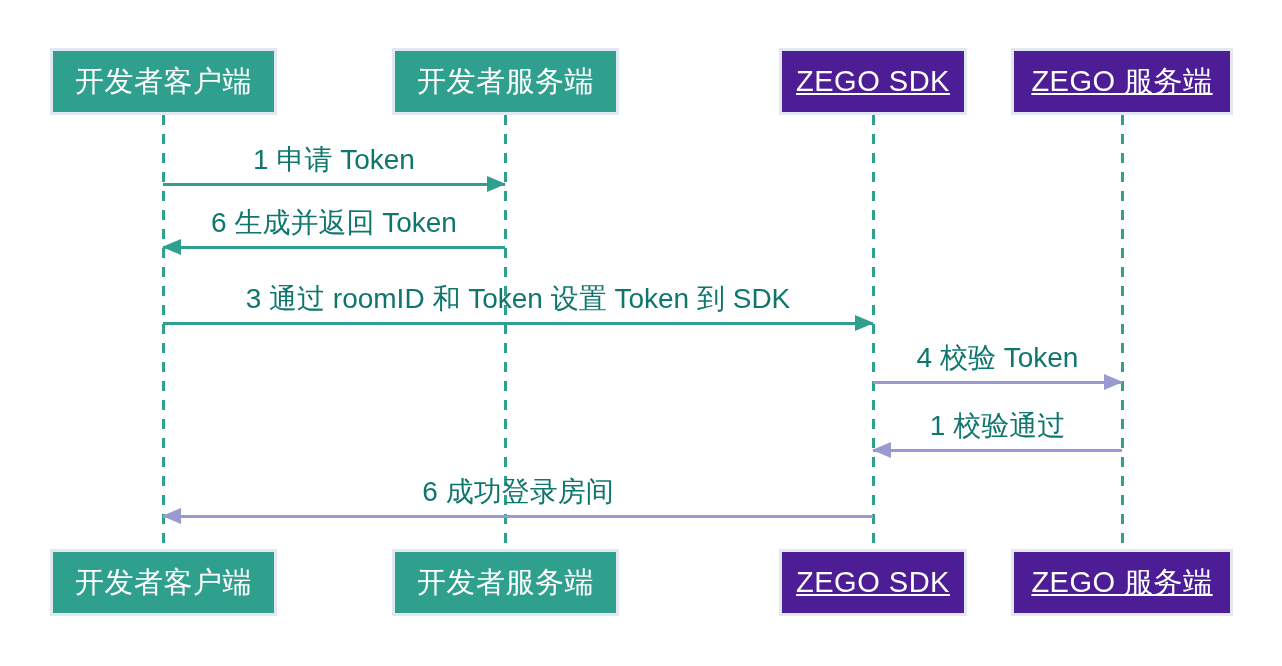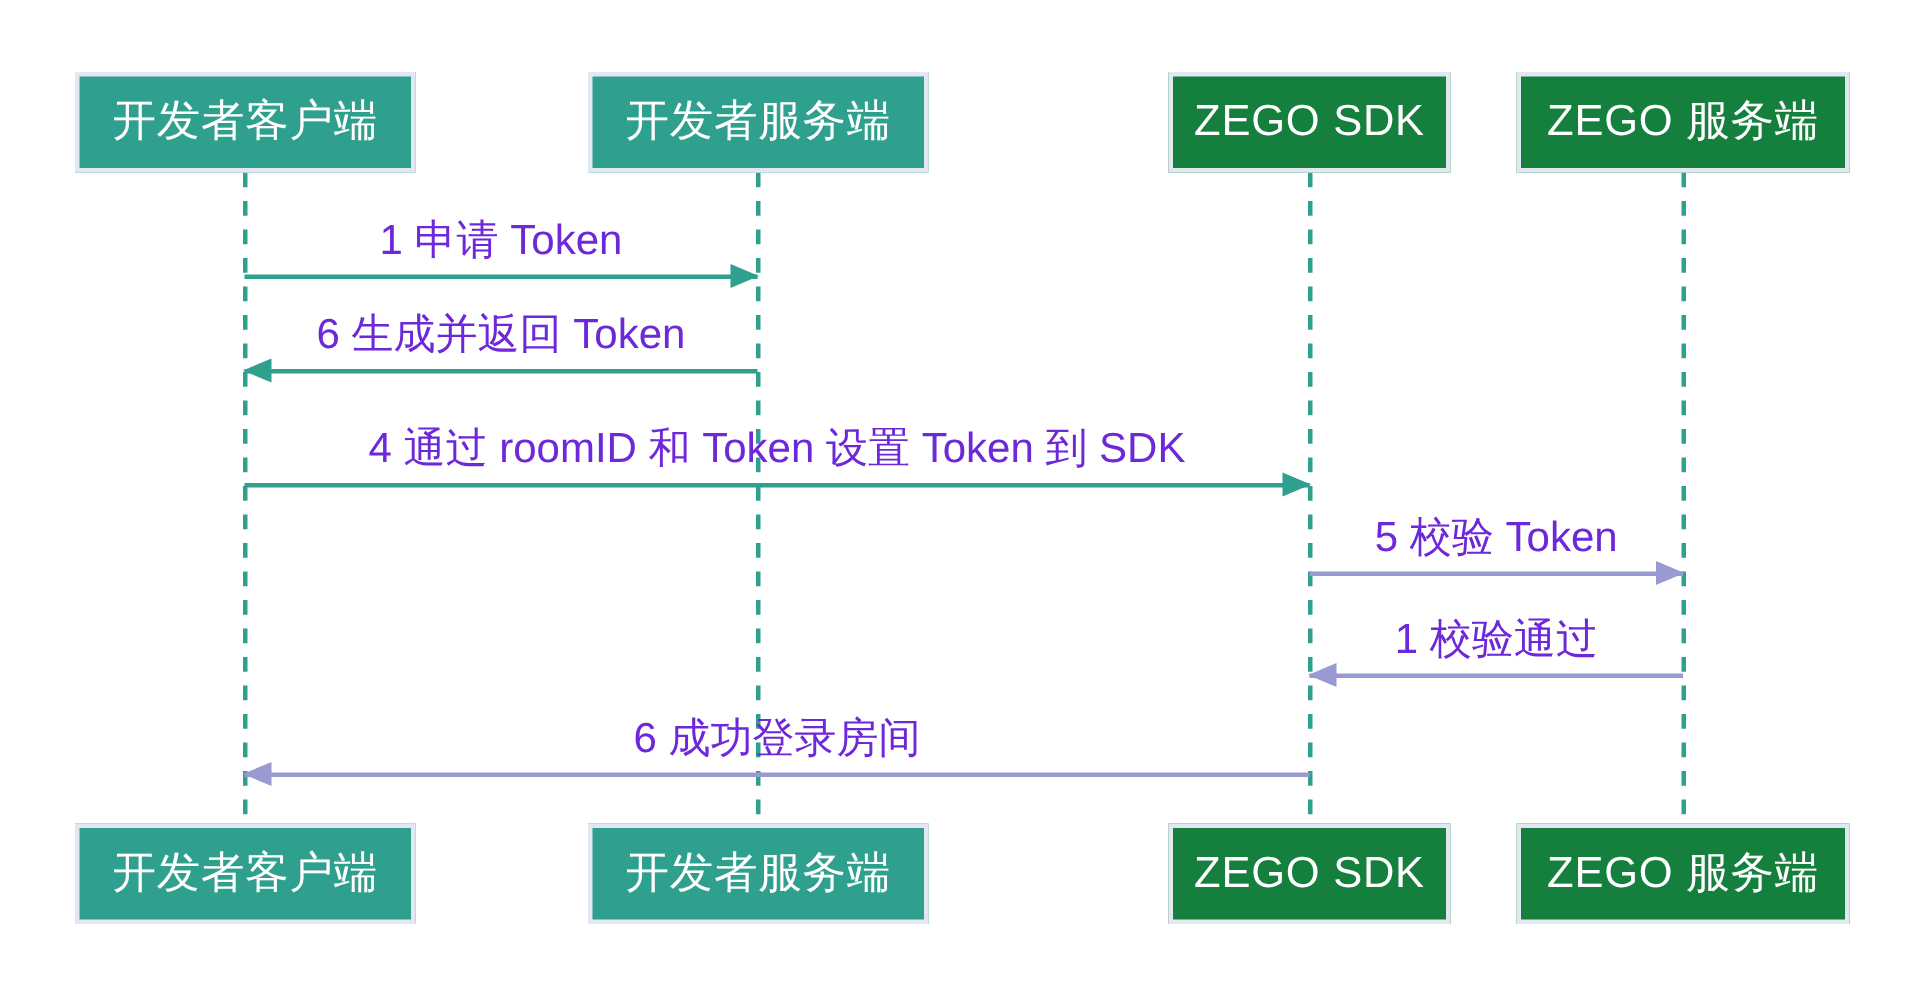--- a/index.html
+++ b/index.html
@@ -26,21 +26,21 @@
     align-items: center;
     justify-content: center;
     color: #ffffff;
     font-size: 29px;
     line-height: 1;
     letter-spacing: 0.5px;
     white-space: nowrap;
     user-select: none;
   }
   .participant-box.teal   { background: #2fa08d; }
-  .participant-box.purple { background: #15803d; }
+  .participant-box.purple { background: #4c1d95; text-decoration: underline; }
 
   
   .lifeline {
     position: absolute;
     width: 3px;
     background-image: linear-gradient(
         to bottom,
         #2fa08d 0px,
         #2fa08d 10px,
         rgba(255,255,255,0) 10px,
@@ -86,21 +86,21 @@
   .msg-head.left.teal    { border-right-color: #2fa08d; }
   .msg-head.right.purple { border-left-color: #9a9ad2; }
   .msg-head.left.purple  { border-right-color: #9a9ad2; }
 
   .msg-label {
     position: absolute;
     left: 0;
     right: 0;
     bottom: 9px;
     text-align: center;
-    color: #6d28d9;
+    color: #0f766e;
     font-size: 28px;
     line-height: 1;
     white-space: nowrap;
     user-select: none;
   }
 </style>
 </head>
 <body>
 
 <div id="diagram">
@@ -131,26 +131,26 @@
         <div class="msg-label">1 申请 Token</div>
       </div>
       <div class="message" style="left: 163px; top: 246px; width: 342px;">
         <div class="msg-line teal"></div>
         <div class="msg-head left teal"></div>
         <div class="msg-label">6 生成并返回 Token</div>
       </div>
       <div class="message" style="left: 163px; top: 322px; width: 710px;">
         <div class="msg-line teal"></div>
         <div class="msg-head right teal"></div>
-        <div class="msg-label">4 通过 roomID 和 Token 设置 Token 到 SDK</div>
+        <div class="msg-label">3 通过 roomID 和 Token 设置 Token 到 SDK</div>
       </div>
       <div class="message" style="left: 873px; top: 381px; width: 249px;">
         <div class="msg-line purple"></div>
         <div class="msg-head right purple"></div>
-        <div class="msg-label">5 校验 Token</div>
+        <div class="msg-label">4 校验 Token</div>
       </div>
       <div class="message" style="left: 873px; top: 449px; width: 249px;">
         <div class="msg-line purple"></div>
         <div class="msg-head left purple"></div>
         <div class="msg-label">1 校验通过</div>
       </div>
       <div class="message" style="left: 163px; top: 515px; width: 710px;">
         <div class="msg-line purple"></div>
         <div class="msg-head left purple"></div>
         <div class="msg-label">6 成功登录房间</div>

